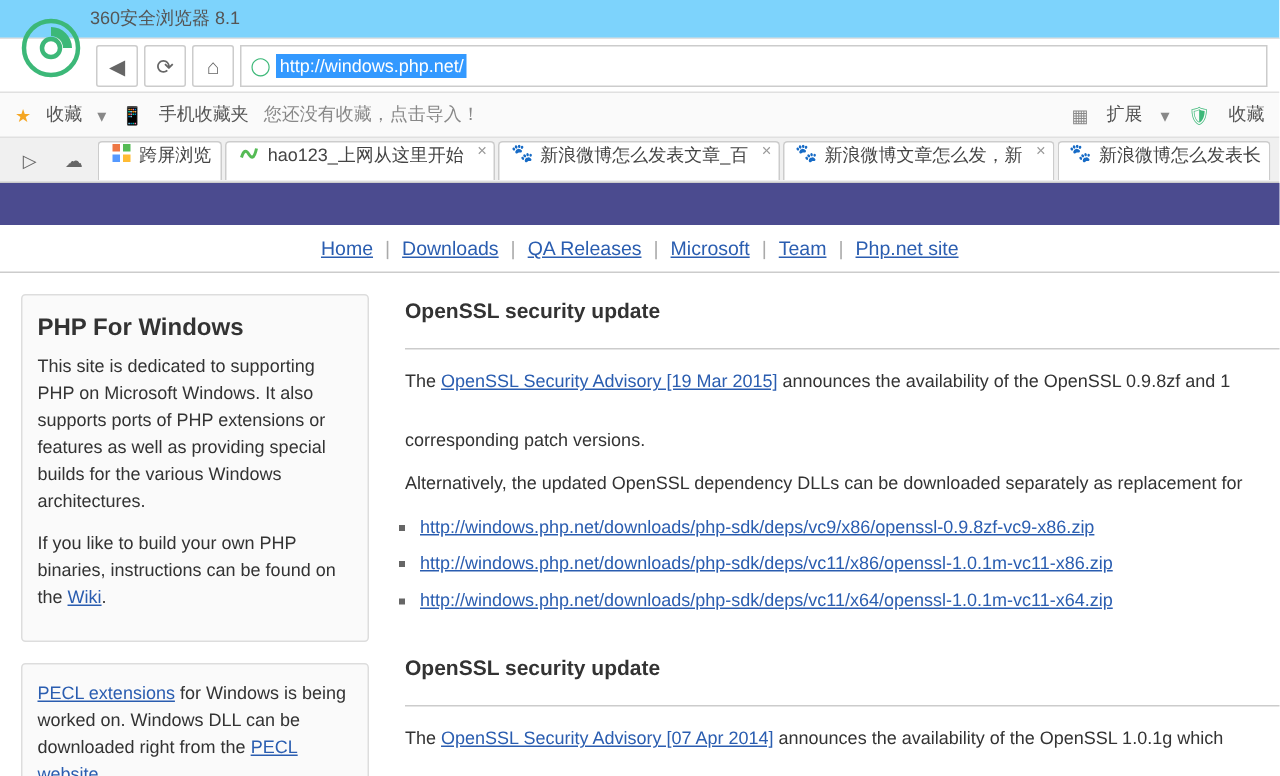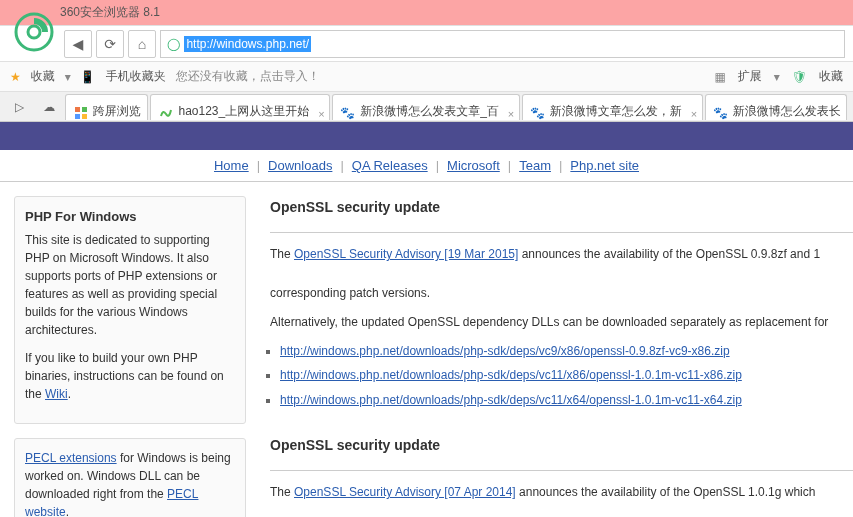--- a/index.html
+++ b/index.html
@@ -1,52 +1,52 @@
 <!DOCTYPE html>
 <html><head>
 <meta charset="utf-8">
 <style>
 *{margin:0;padding:0;box-sizing:border-box;font-family:"Microsoft YaHei",Arial,sans-serif}
 body{width:853px;height:517px;overflow:hidden;background:#fff;font-size:12px;color:#333}
 a{color:#2a5db0;text-decoration:underline;cursor:pointer}
 
 
-.titlebar{height:26px;background:#fca5a5;border-bottom:1px solid #e0e0e0;display:flex;align-items:center;padding:12px 6px;gap:8px}
+.titlebar{height:26px;background:#7dd3fc;border-bottom:1px solid #e0e0e0;display:flex;align-items:center;padding:12px 6px;gap:8px}
 .logo360{width:40px;height:40px;position:absolute;top:12px;left:14px;z-index:10;display:flex;align-items:center;justify-content:center}
 .logo360 svg{width:40px;height:40px}
 .titlebar span{margin-left:54px;color:#555;font-size:12px}
 
 .toolbar{height:36px;background:#fff;border-bottom:1px solid #e0e0e0;display:flex;align-items:center;padding:0 8px 0 64px;gap:4px}
 .sq{width:28px;height:28px;border:1px solid #ccc;display:flex;align-items:center;justify-content:center;border-radius:2px;background:#fff;color:#666;font-size:14px}
 .url{flex:1;height:28px;border:1px solid #ccc;display:flex;align-items:center;padding:0 6px;gap:4px}
 .url input{flex:1;border:none;outline:none;font-size:13px;color:#000}
 .url .sel{background:#3399ff;color:#fff;padding:1px 2px}
 
 .favbar{height:30px;background:#fafafa;border-bottom:1px solid #e0e0e0;display:flex;align-items:center;padding:0 10px;gap:10px;font-size:12px;color:#555}
 .favbar .r{margin-left:auto;display:flex;gap:12px;align-items:center}
 .star{color:#f5a623}
 
 .tabbar{height:30px;background:#f0f0f0;border-bottom:1px solid #ccc;display:flex;align-items:center;padding:0 6px;gap:2px}
 .tbtn{width:28px;height:24px;display:flex;align-items:center;justify-content:center;color:#666}
-.tab{height:26px;border:1px solid #ccc;border-bottom:none;background:#fff;display:flex;align-items:flex-end;padding:0 8px;gap:5px;font-size:12px;color:#444;max-width:190px;white-space:nowrap;overflow:hidden;border-radius:3px 3px 0 0}
+.tab{height:26px;border:1px solid #ccc;border-bottom:none;background:#fff;display:flex;align-items:flex-start;padding:0 8px;gap:5px;font-size:12px;color:#444;max-width:190px;white-space:nowrap;overflow:hidden;border-radius:3px 3px 0 0}
 .tab.active{background:#fff;font-weight:normal}
 .tab .fav{width:14px;height:14px;flex:none;display:flex;align-items:center;justify-content:center}
 .tab .x{margin-left:4px;color:#999;font-size:11px}
 .ficon{width:14px;height:14px;display:inline-block}
 
 
 .page{height:395px;overflow:auto;background:#fff}
 .bluebar{height:28px;background:#4b4b8f}
 .nav{height:32px;border-bottom:1px solid #ccc;display:flex;align-items:center;justify-content:center;padding:0 12px;gap:8px;font-size:13px}
 .nav a{color:#2a5db0;text-decoration:underline}
 .nav .sep{color:#aaa}
 
 .content{display:flex}
 .sidebar{width:260px;padding:14px 14px;font-size:12px;line-height:1.5;color:#333}
-.sidebar h3{font-size:13px;font-weight:bold;color:#333;margin-bottom:4px}
+.sidebar h3{font-size:16px;font-weight:bold;color:#333;margin-bottom:4px}
 .sidebar .block{border:1px solid #ddd;border-radius:3px;padding:10px;margin-bottom:14px;background:#fafafa}
 .sidebar p{margin-bottom:10px}
 
 .main{flex:1;padding:14px 0 14px 10px;font-size:12px;line-height:1.6}
 .main h2{font-size:14px;font-weight:bold;color:#333;margin-bottom:14px}
 .main hr{border:none;border-top:1px solid #ccc;margin-bottom:12px}
 .main p{margin-bottom:10px}
 .main ul{margin:6px 0 24px 10px}
 .main li{list-style:square;color:#666;margin-bottom:5px}
 .main li a{font-size:12px}

